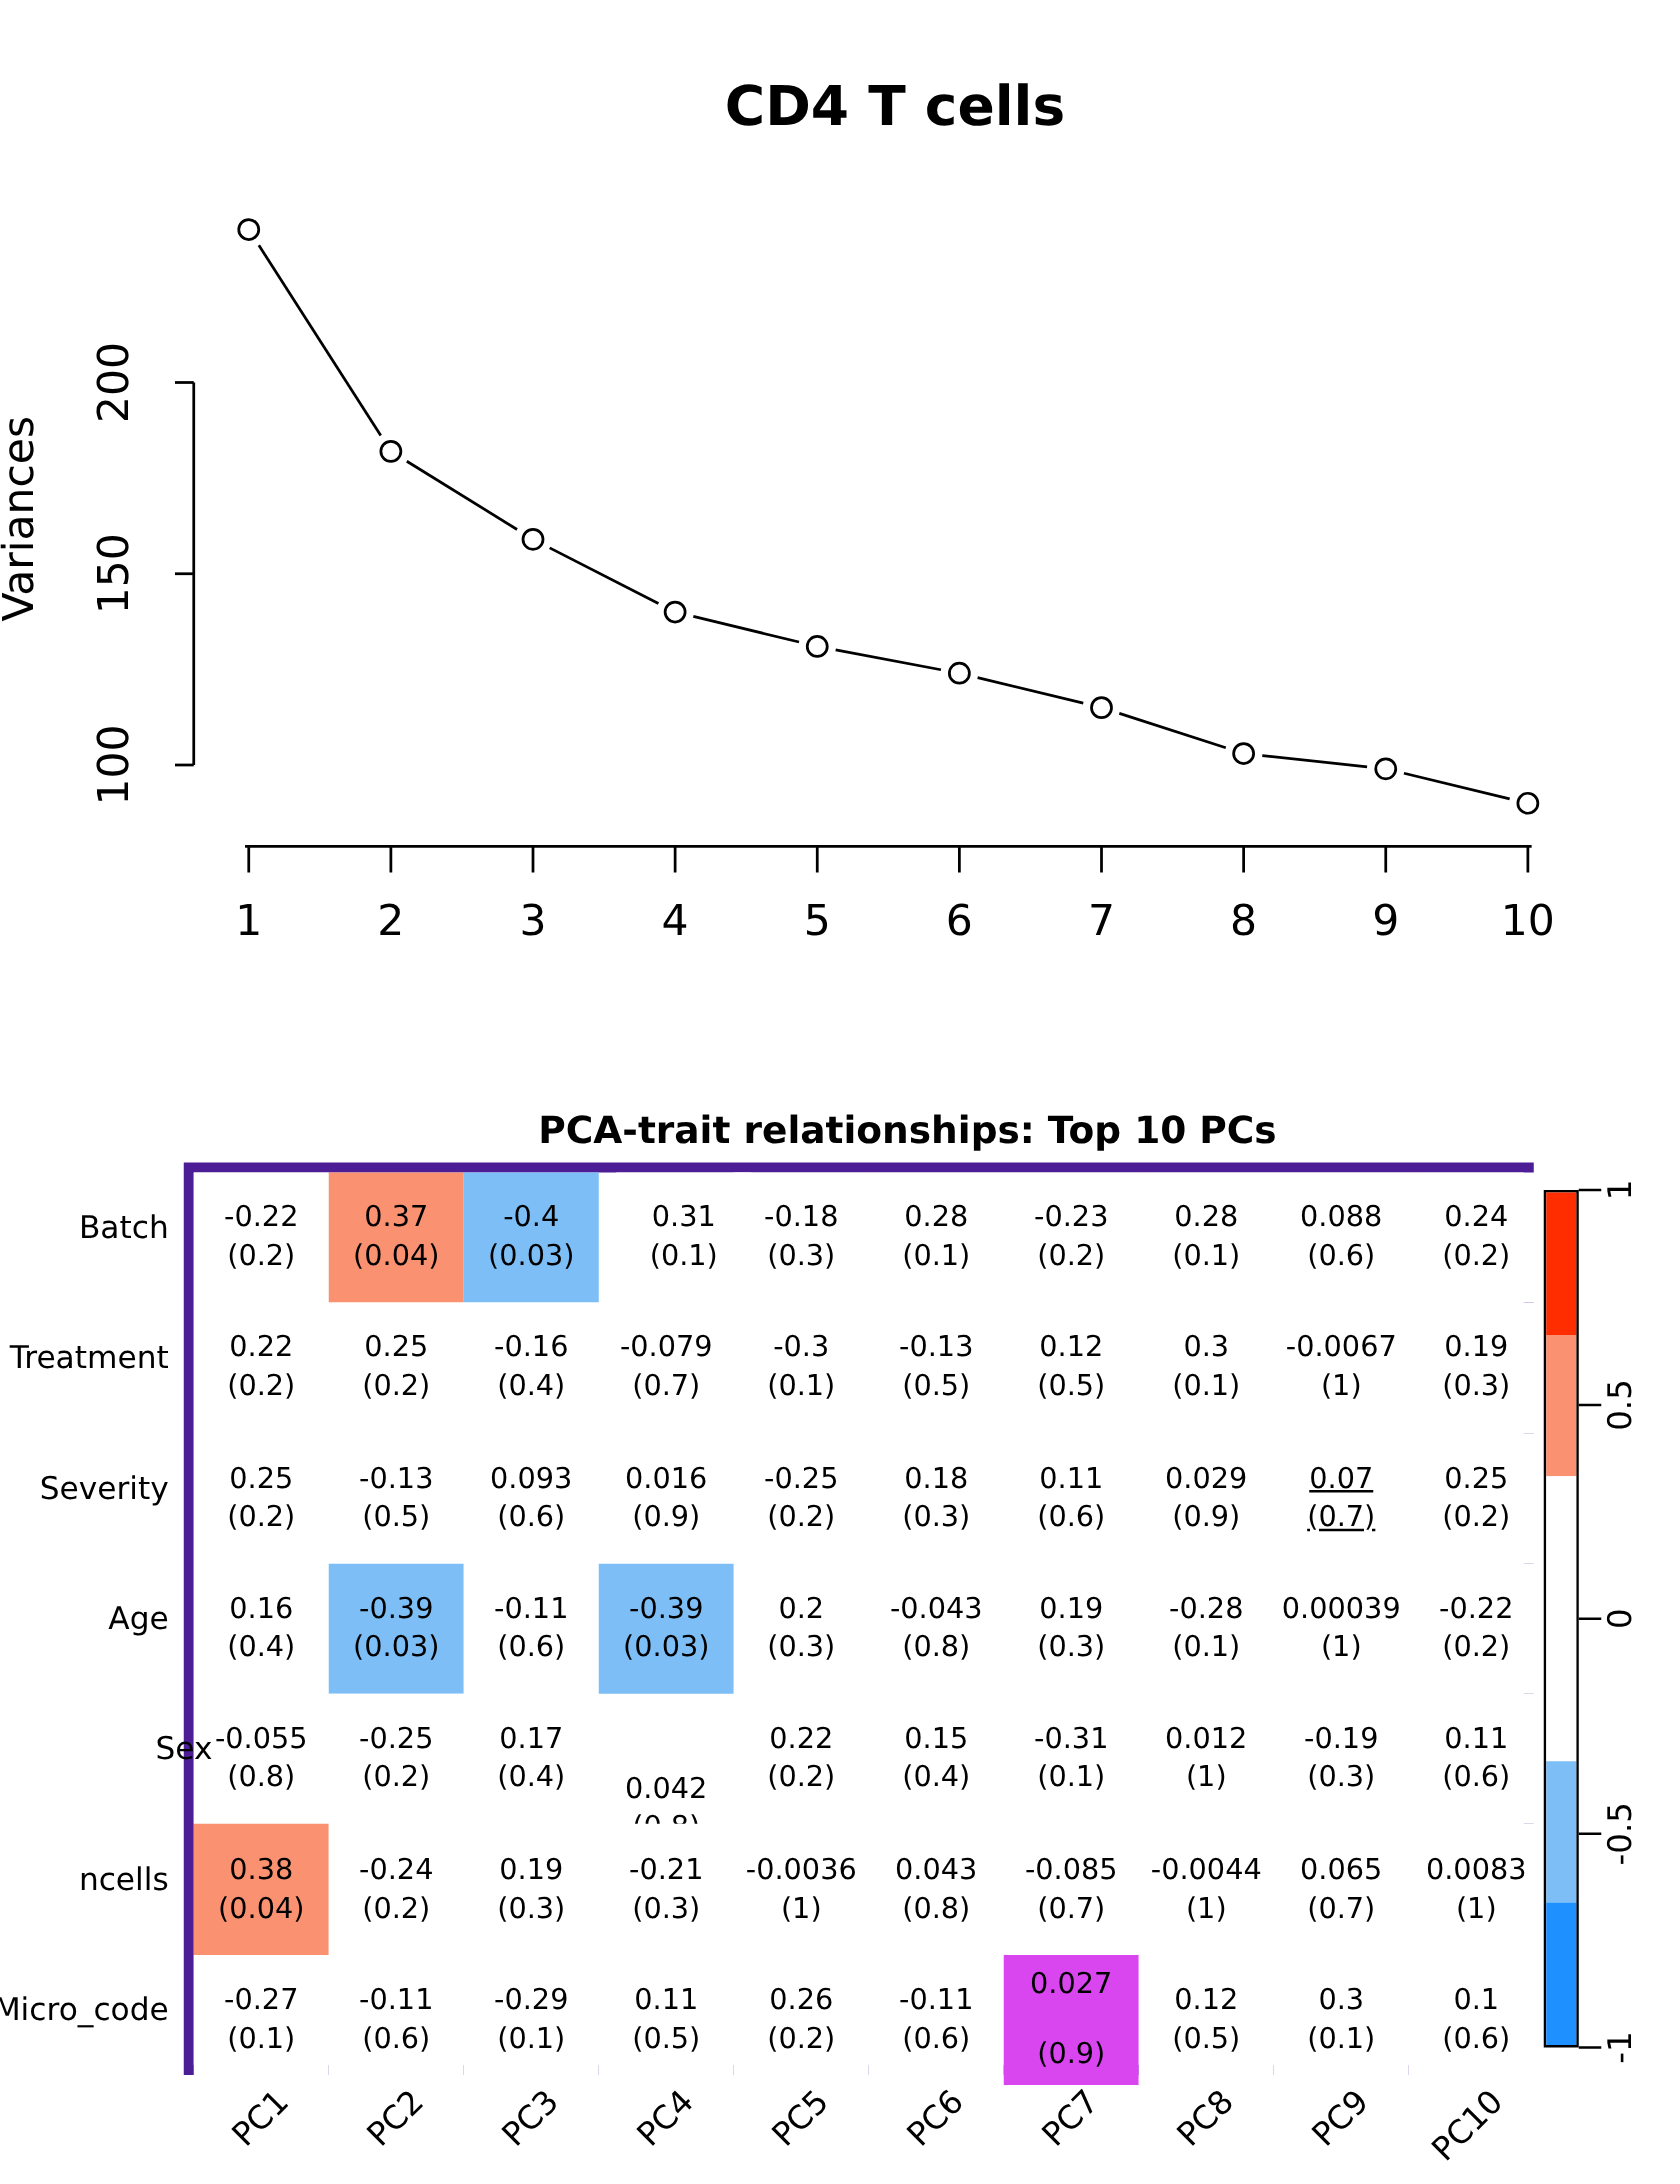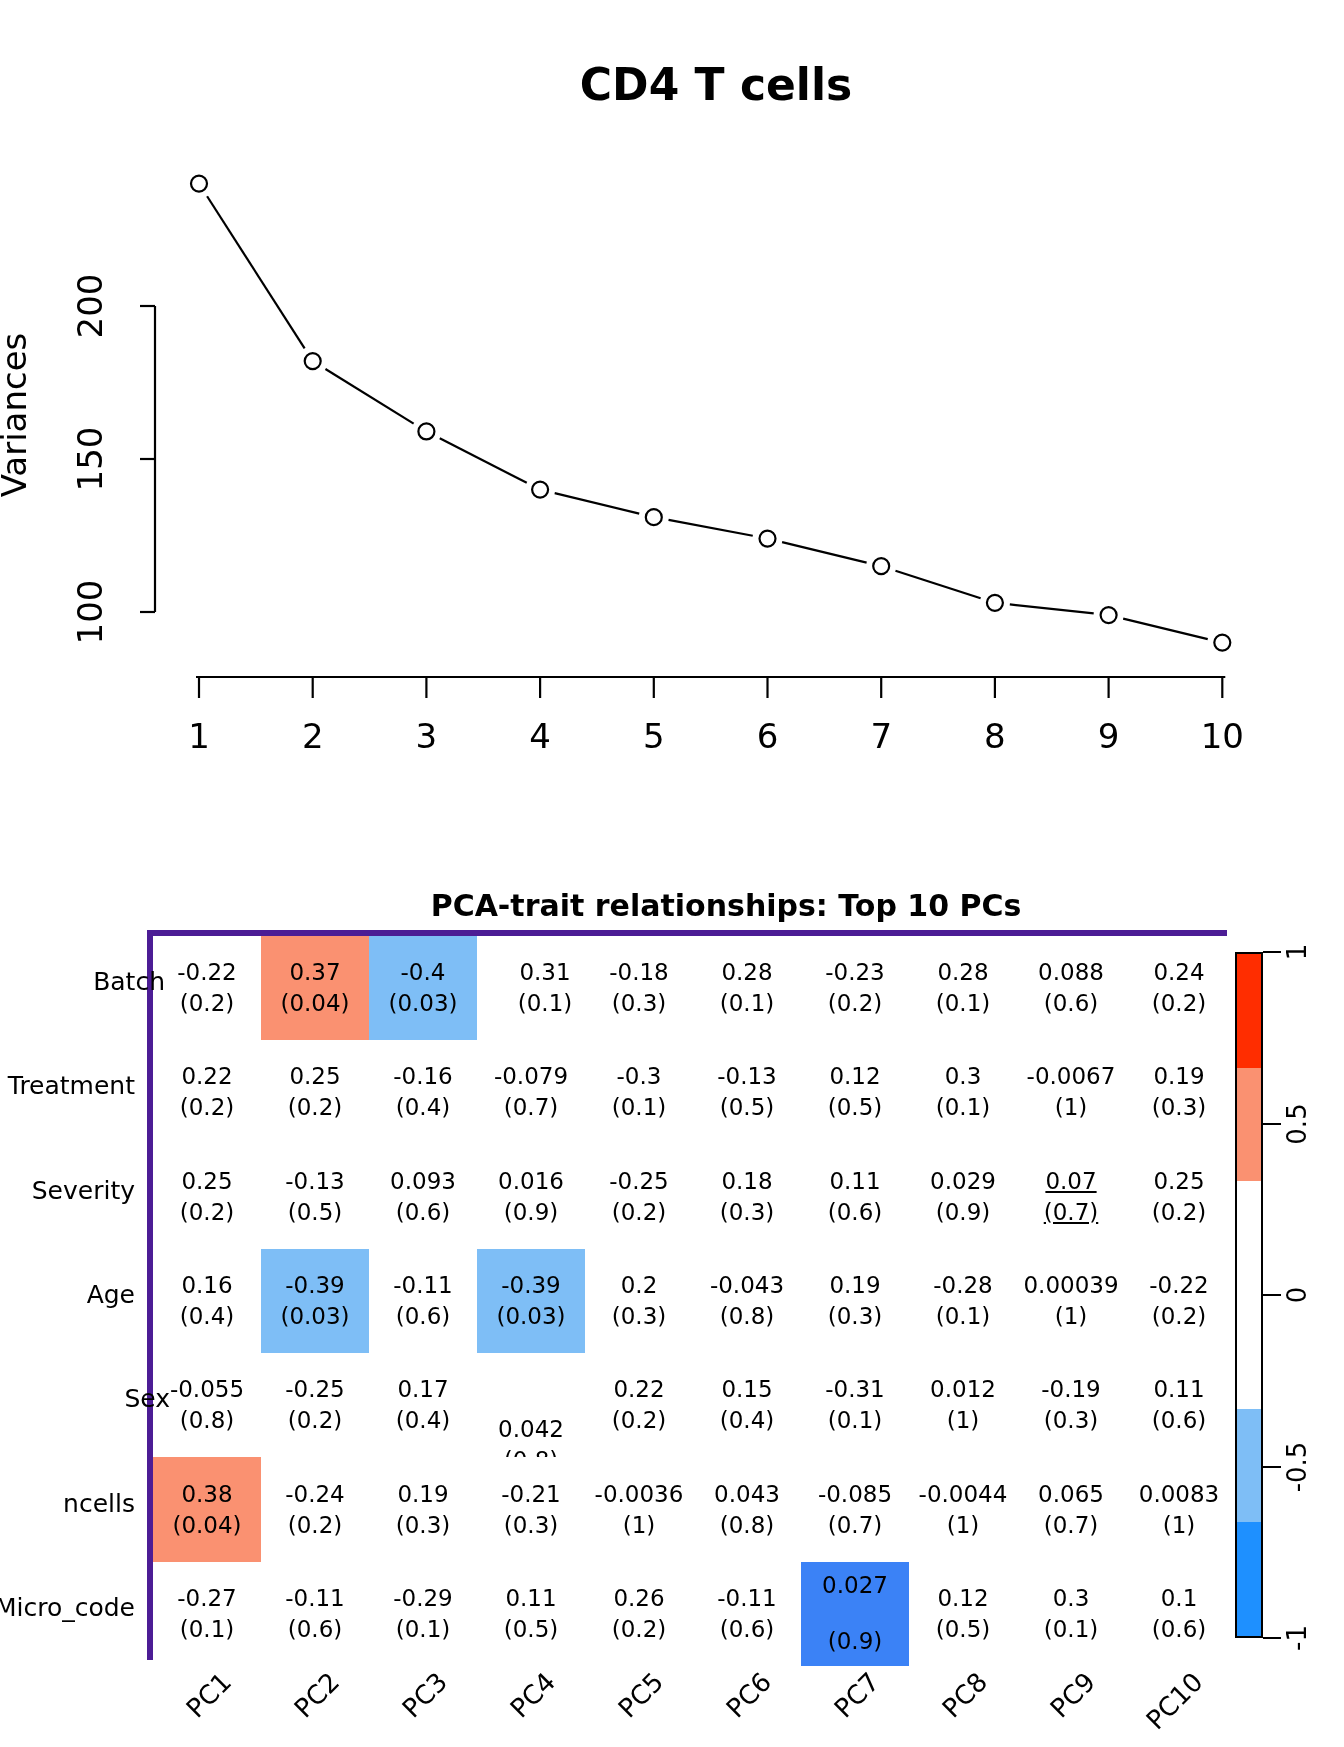--- a/index.html
+++ b/index.html
@@ -10,21 +10,21 @@
   svg text{fill:#000;font-family:"DejaVu Sans", sans-serif;}
   .s-title{font-size:44px;font-weight:bold;}
   .s-axnum{font-size:34px;}
   .s-axlab{font-size:34px;}
   .hm-title{
     position:absolute;left:726px;top:905px;transform:translate(-50%,-50%);
     font-size:30px;font-weight:bold;white-space:nowrap;
   }
   .hm-box{
     position:absolute;left:147px;top:930px;width:1080px;height:730px;
-    border:6px solid #4c1d95;box-sizing:border-box;background:#fff;
+    border:8px solid #4c1d95;box-sizing:border-box;background:#fff;
   }
   .hm-cell{
     position:absolute;display:flex;flex-direction:column;align-items:center;
     justify-content:center;text-align:center;
   }
   .hm-cell span{font-size:23px;line-height:31px;white-space:nowrap;}
   .hm-rowlabel{
     position:absolute;white-space:nowrap;font-size:25px;line-height:34px;
   }
   .hm-collabel{
@@ -359,39 +359,39 @@
         <span>(0.5)</span>
       </div>
       <div class="hm-cell" style="left: 432px; top: 625.714px; width: 108px; height: 104.286px; background: rgb(255, 255, 255);">
         <span>0.26</span>
         <span>(0.2)</span>
       </div>
       <div class="hm-cell" style="left: 540px; top: 625.714px; width: 108px; height: 104.286px; background: rgb(255, 255, 255);">
         <span>-0.11</span>
         <span>(0.6)</span>
       </div>
-      <div class="hm-cell" style="left: 648px; top: 625.714px; width: 108px; height: 104.286px; background: #3b82f6; gap: 25px;">
+      <div class="hm-cell" style="left: 648px; top: 625.714px; width: 108px; height: 104.286px; background: #d946ef; gap: 25px;">
         <span>0.027</span>
         <span>(0.9)</span>
       </div>
       <div class="hm-cell" style="left: 756px; top: 625.714px; width: 108px; height: 104.286px; background: rgb(255, 255, 255);">
         <span>0.12</span>
         <span>(0.5)</span>
       </div>
       <div class="hm-cell" style="left: 864px; top: 625.714px; width: 108px; height: 104.286px; background: rgb(255, 255, 255);">
         <span>0.3</span>
         <span>(0.1)</span>
       </div>
       <div class="hm-cell" style="left: 972px; top: 625.714px; width: 108px; height: 104.286px; background: rgb(255, 255, 255);">
         <span>0.1</span>
         <span>(0.6)</span>
       </div>
     </div>
   <div id="hm-rowlabels">
-      <div class="hm-rowlabel" style="right: 1179px; top: 965.143px;">Batch</div>
+      <div class="hm-rowlabel" style="right: 1209px; top: 965.143px;">Batch</div>
       <div class="hm-rowlabel" style="right: 1209px; top: 1069.43px;">Treatment</div>
       <div class="hm-rowlabel" style="right: 1209px; top: 1173.71px;">Severity</div>
       <div class="hm-rowlabel" style="right: 1209px; top: 1278px;">Age</div>
       <div class="hm-rowlabel" style="right: 1174px; top: 1382.29px;">Sex</div>
       <div class="hm-rowlabel" style="right: 1209px; top: 1486.57px;">ncells</div>
       <div class="hm-rowlabel" style="right: 1209px; top: 1590.86px;">Micro_code</div>
     </div>
   <div id="hm-collabels">
       <div class="hm-collabel" style="right: 1127px; top: 1668px;">PC1</div>
       <div class="hm-collabel" style="right: 1019px; top: 1668px;">PC2</div>

